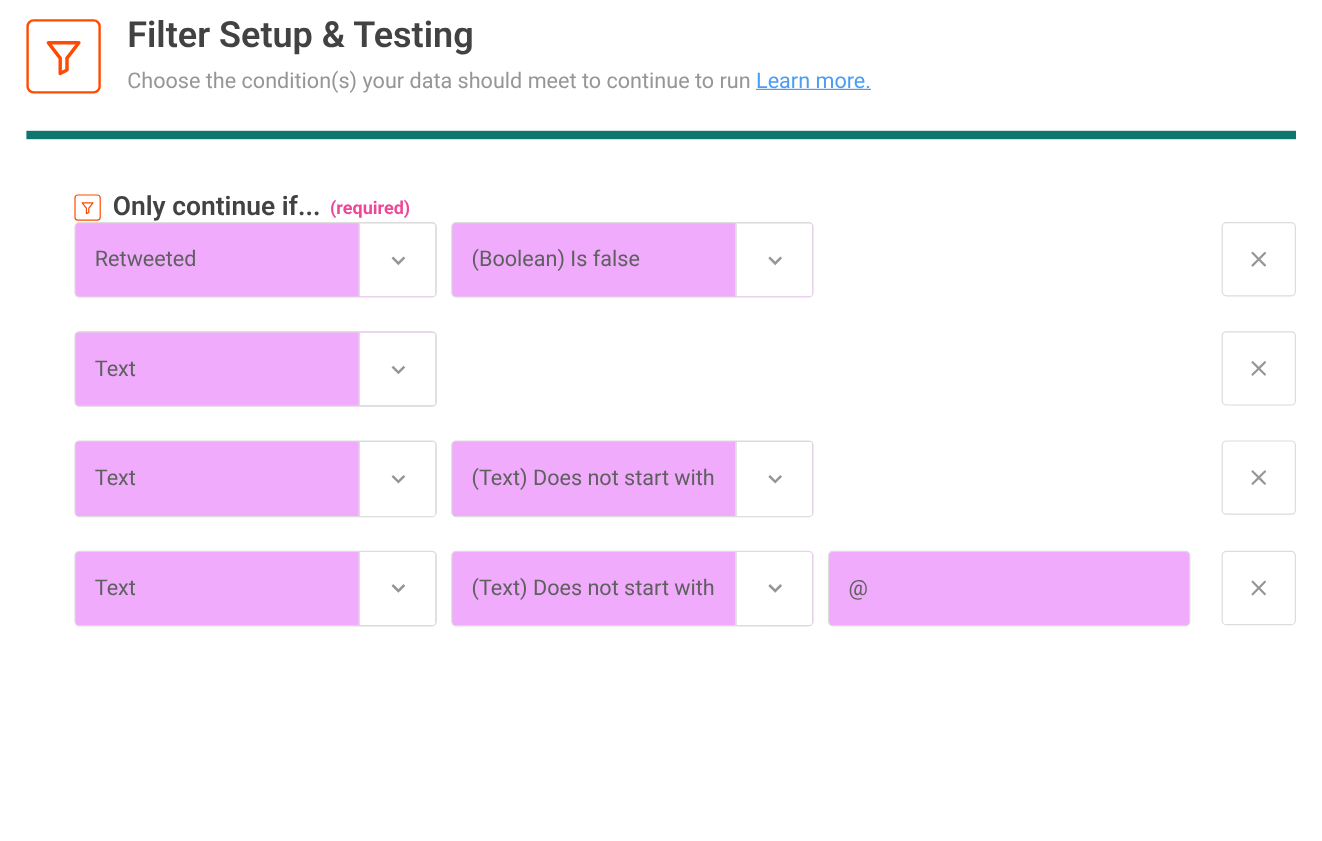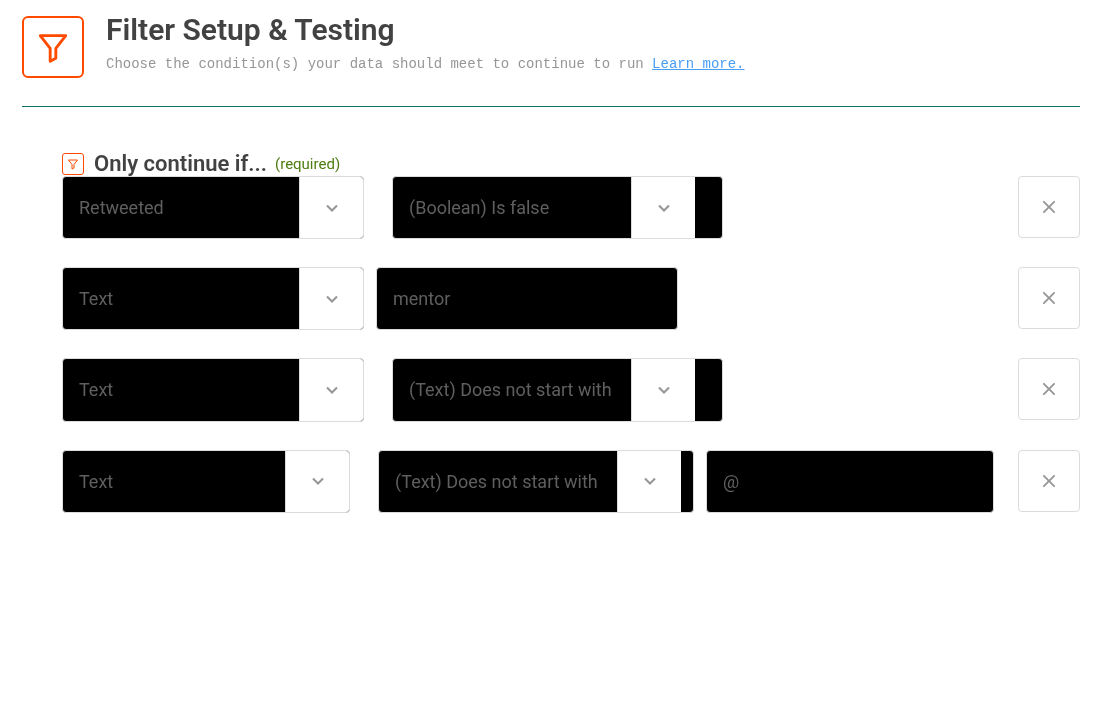--- a/index.html
+++ b/index.html
@@ -15,21 +15,21 @@
     }
     .page {
       width: 1102px;
       padding: 10px 22px 40px 22px;
     }
     .header {
       display: flex;
       align-items: flex-start;
       gap: 22px;
       padding-bottom: 28px;
-      border-bottom: 1px solid #0f766e;
+      border-bottom: 7px solid #0f766e;
     }
     .header-icon-box {
       width: 62px;
       height: 62px;
       border: 2px solid #ff4a00;
       border-radius: 6px;
       display: flex;
       align-items: center;
       justify-content: center;
       flex-shrink: 0;
@@ -47,24 +47,23 @@
       padding-top: 2px;
     }
     .header-title {
       font-size: 30px;
       font-weight: 600;
       color: #424242;
       line-height: 1.2;
       margin-bottom: 6px;
     }
     .header-subtitle {
-      font-size: 14px;
+      font-size: 18px;
       color: #969696;
       line-height: 1.5;
-      font-family: Liberation Mono, monospace;
     }
     .header-subtitle a {
       color: #499df3;
       text-decoration: underline;
     }
     .content {
       padding-top: 44px;
       padding-left: 40px;
       padding-right: 0;
     }
@@ -90,39 +89,39 @@
       stroke-width: 2;
       fill: none;
     }
     .section-heading-text {
       font-size: 22px;
       font-weight: 600;
       color: #424242;
     }
     .section-heading-required {
       font-size: 15px;
-      font-weight: 400;
-      color: #4d7c0f;
+      font-weight: 700;
+      color: #ec4899;
       margin-left: -2px;
     }
     .rules {
       display: flex;
       flex-direction: column;
       gap: 28px;
     }
     .rule-row {
       display: flex;
       align-items: flex-start;
       gap: 12px;
     }
     .field-group {
       display: flex;
       border: 1px solid #dcdcdc;
       border-radius: 4px;
-      background: #000000;
+      background: #f0abfc;
       overflow: hidden;
     }
     .field-group .field-text {
       padding: 18px 16px;
       font-size: 18px;
       color: #5f5f5f;
       border: none;
       background: transparent;
       display: flex;
       align-items: flex-start;
@@ -145,22 +144,21 @@
       stroke-width: 2.5;
       fill: none;
     }
     .field-subject {
       width: 302px;
     }
     .field-subject .field-text {
       width: 238px;
     }
     .field-condition {
-      width: 331px;
-      margin-left: 16px;
+      width: 302px;
     }
     .field-condition .field-text {
       width: 238px;
     }
     .field-value {
       width: 302px;
     }
     .field-value .field-text {
       width: 100%;
     }
@@ -243,23 +241,20 @@
 
       <div class="rule-row">
         <div class="field-group field-subject">
           <div class="field-text">Text</div>
           <div class="field-toggle">
             <svg viewBox="0 0 24 24">
                 <polyline points="6 9 12 15 18 9"></polyline>
               </svg>
           </div>
         </div>
-        <div class="field-group field-value">
-          <div class="field-text">mentor</div>
-        </div>
         <div class="spacer"></div>
         <div class="remove-btn">
           <svg viewBox="0 0 24 24">
             <path d="M18.3 5.71a1 1 0 0 0-1.41 0L12 10.59 7.11 5.7A1 1 0 1 0 5.7 7.11L10.59 12 5.7 16.89a1 1 0 1 0 1.41 1.41L12 13.41l4.89 4.89a1 1 0 0 0 1.41-1.41L13.41 12l4.89-4.89a1 1 0 0 0 0-1.4z"></path>
           </svg>
         </div>
       </div>
 
       <div class="rule-row">
         <div class="field-group field-subject">

